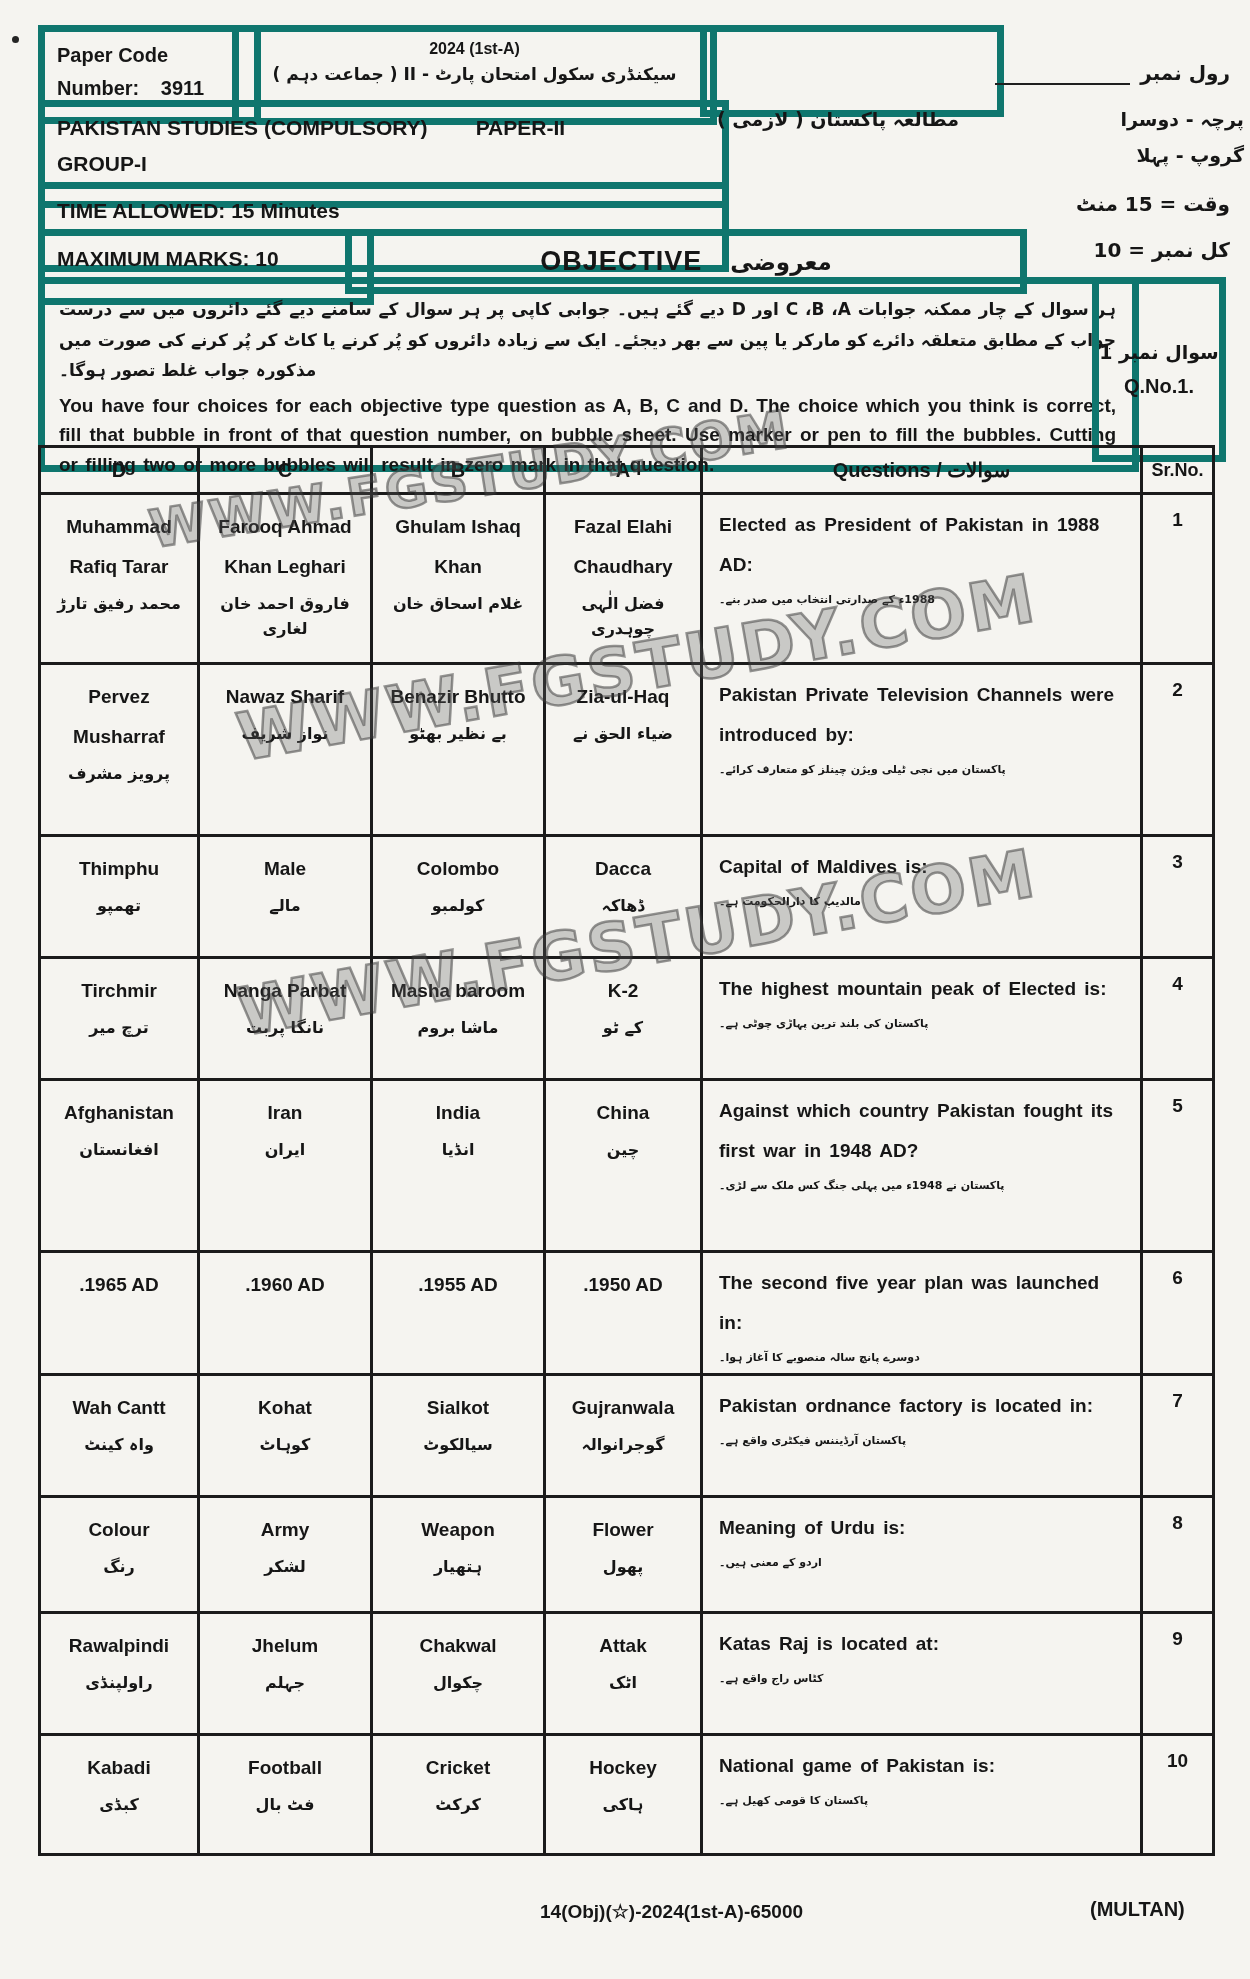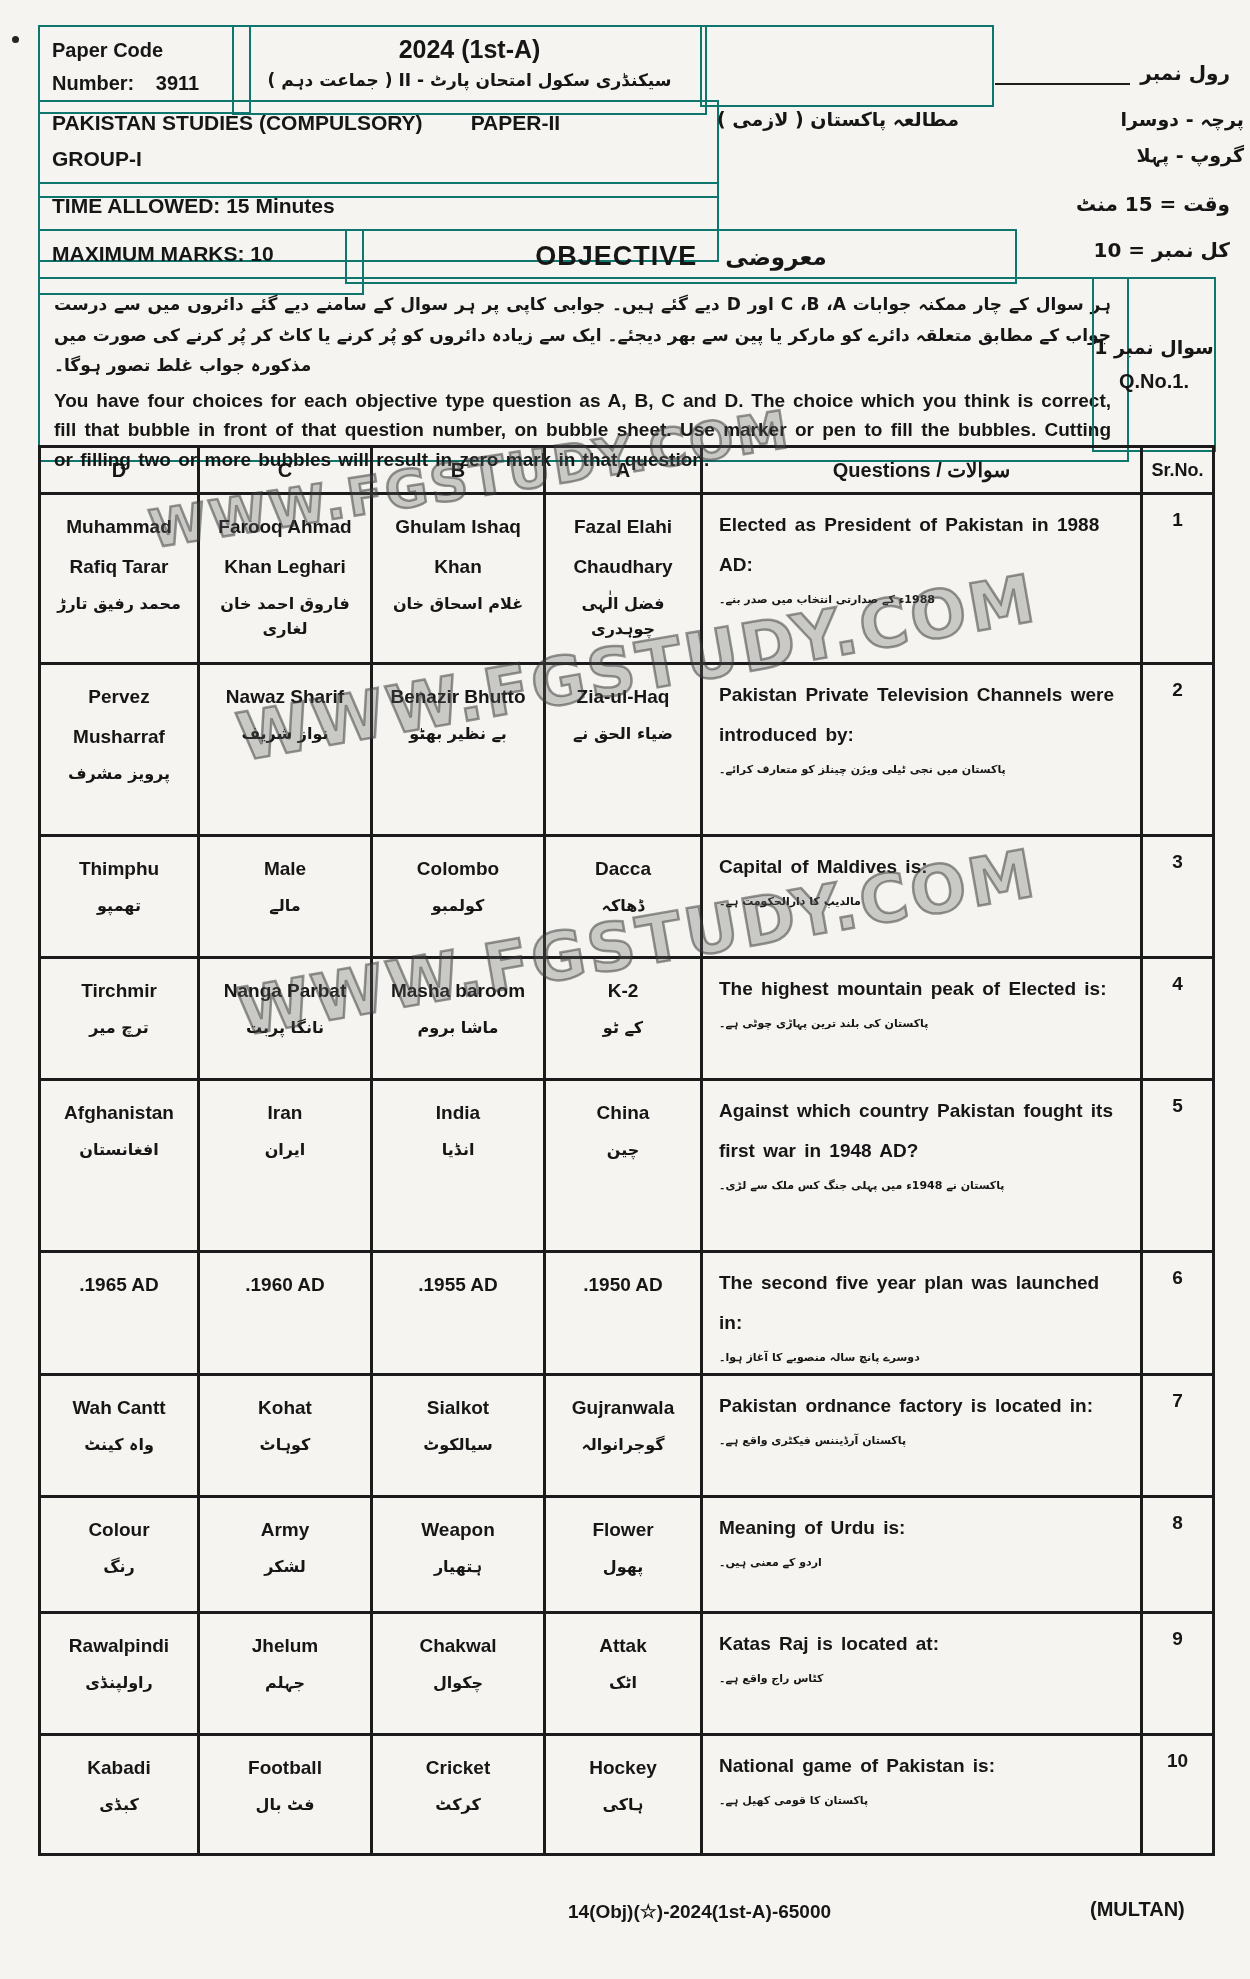--- a/index.html
+++ b/index.html
@@ -2,21 +2,21 @@
 <html><head>
 <meta charset="utf-8">
 <style>
   html,body{margin:0;padding:0;}
   body{background:#8e8e8c;font-family:"Liberation Sans",sans-serif;}
   .page{
     position:relative;width:1250px;height:1979px;margin:0;
     background:#f5f4f0;color:#161616;overflow:hidden;font-weight:700;
   }
   .abs{position:absolute;}
-  .box{border:2px solid #0f766e;}
+  .box{border:7px solid #0f766e;}
   .rtl{direction:rtl;font-family:"DejaVu Sans","Liberation Sans",sans-serif;}
   .main-table{
     position:absolute;left:38px;top:445px;width:1174px;z-index:2;
     border-collapse:collapse;table-layout:fixed;
   }
   .main-table th,.main-table td{border:3px solid #1b1b1b;vertical-align:top;padding:0;}
   .main-table th{font-size:20px;height:44px;vertical-align:middle;text-align:center;font-weight:700;}
   td.opt{text-align:center;padding:12px 4px 4px 4px;font-size:19px;}
   .opt .en{line-height:2.1;}
   .opt .ur{font-size:16px;line-height:1.6;margin-top:4px;}
@@ -46,21 +46,21 @@
 
   <div class="abs box" style="left:38px;top:25px;width:197px;height:78px;padding:7px 0 0 12px;">
     <div style="font-size:20px;line-height:1.65;">Paper Code</div>
     <div style="font-size:20px;line-height:1.65;">
       <span>Number:</span>
       <span style="margin-left:16px;">3911</span>
     </div>
   </div>
 
   <div class="abs box" style="left:232px;top:25px;width:471px;height:78px;text-align:center;padding-top:8px;">
-    <div style="font-size:25px;">2024 (1st-A)</div>
+    <div style="font-size:16px;">2024 (1st-A)</div>
     <div class="rtl" style="font-size:17px;margin-top:6px;">سیکنڈری سکول امتحان پارٹ - II ( جماعت دہم )</div>
   </div>
 
   <div class="abs box" style="left:700px;top:25px;width:290px;height:78px;"></div>
 
   <div class="abs" style="left:995px;top:40px;width:235px;height:45px;display:flex;align-items:flex-end;">
     <div style="flex:1;border-bottom:2.5px solid #1f1f1f;height:30px;"></div>
     <div class="rtl" style="font-size:20px;margin-left:10px;">رول نمبر</div>
   </div>
 
@@ -353,16 +353,16 @@
       </td>
       <td class="srcell">10</td>
     </tr>
   </tbody>
     </table>
 
   <div class="wm wm1">WWW.FGSTUDY.COM</div>
   <div class="wm wm2">WWW.FGSTUDY.COM</div>
   <div class="wm wm3">WWW.FGSTUDY.COM</div>
 
-  <div class="abs" style="left:540px;top:1900px;font-size:19px;margin-left:28px;">14(Obj)(☆)-2024(1st-A)-65000</div>
+  <div class="abs" style="left:540px;top:1900px;font-size:19px;">14(Obj)(☆)-2024(1st-A)-65000</div>
   <div class="abs" style="left:1090px;top:1898px;font-size:20px;">(MULTAN)</div>
 
 </div>
 
 </body></html>

